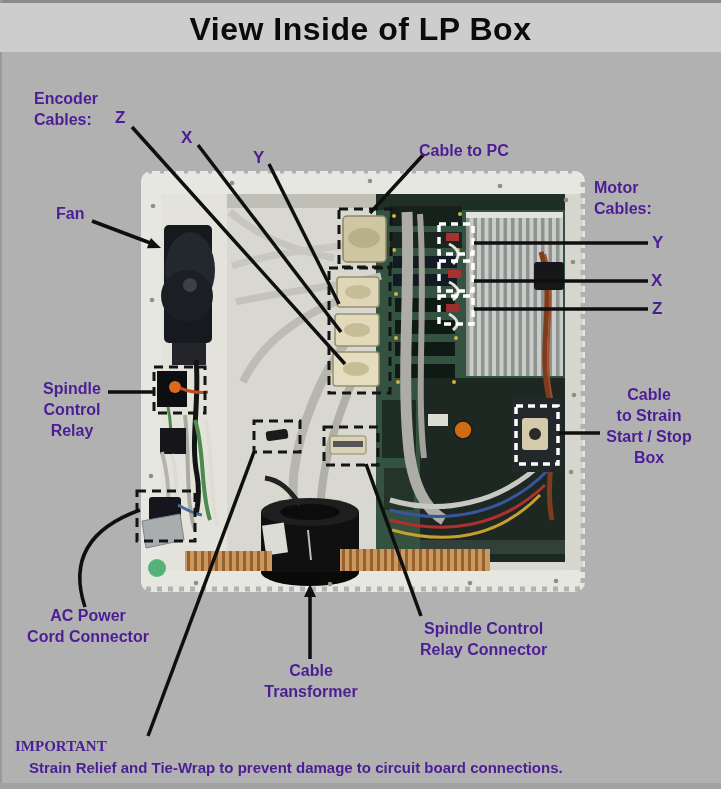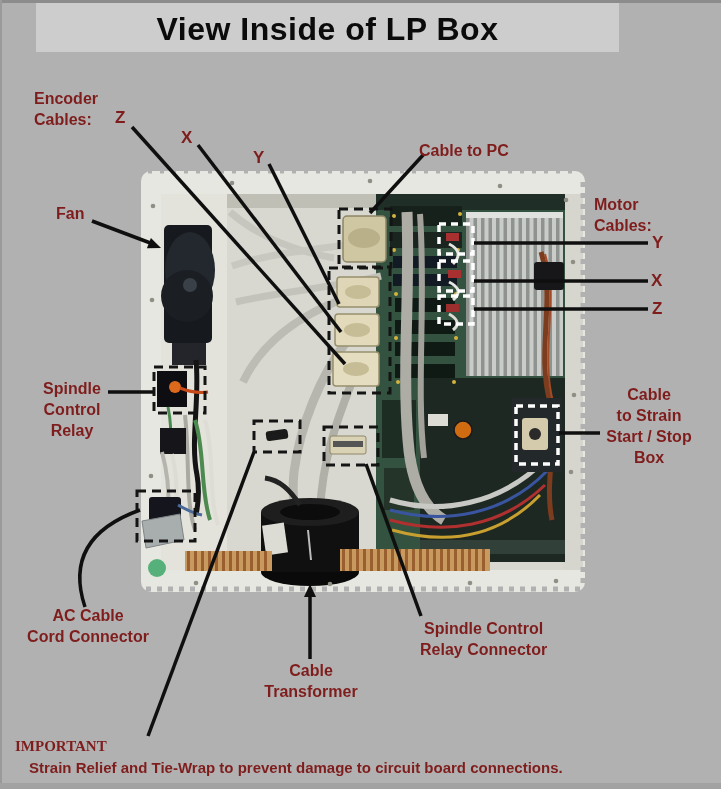--- a/index.html
+++ b/index.html
@@ -6,31 +6,30 @@
   body{
     width:721px;height:789px;position:relative;overflow:hidden;
     background:#b1b1b1;
     font-family:"Liberation Sans",sans-serif;
   }
   .edge{position:absolute;}
   .edge-top{left:0;top:0;width:721px;height:3px;background:#8c8c8c;}
   .edge-left{left:0;top:0;width:2px;height:789px;background:#9a9a9a;}
   .edge-bottom{left:0;top:783px;width:721px;height:6px;background:#a2a2a2;}
   .title-band{
-    position:absolute;left:0;top:3px;width:583px;height:49px;
+    position:absolute;left:0;top:3px;width:721px;height:49px;
     background:#cdcdcd;
-    margin-left:36px;
   }
   .title-band h1{
     margin:0;height:49px;line-height:52px;text-align:center;
     font-size:32px;font-weight:bold;color:#0b0b0b;letter-spacing:0.5px;
   }
   svg.scene{position:absolute;left:0;top:0;width:721px;height:789px;}
   .label{
-    position:absolute;font-weight:bold;color:#7f1d1d;
+    position:absolute;font-weight:bold;color:#4c1d95;
     font-size:16px;line-height:21px;white-space:pre-line;
   }
   .letter{font-size:17px;}
   .ctr{text-align:center;}
   .imp{font-size:15px;line-height:21px;}
 </style>
 </head>
 <body>
 
 <div class="edge edge-top"></div>
@@ -258,33 +257,33 @@
   <polygon points="310,584 304,597 316,597" fill="#0f0f0f"></polygon>
 </svg>
 
 <div class="label" style="left:34px;top:88px;">Encoder
 Cables:</div>
 <div class="label letter" style="left:115px;top:107px;">Z</div>
 <div class="label letter" style="left:181px;top:127px;">X</div>
 <div class="label letter" style="left:253px;top:147px;">Y</div>
 <div class="label" style="left:419px;top:140px;text-align:center;">Cable to PC</div>
 <div class="label" style="left:56px;top:203px;">Fan</div>
-<div class="label" style="left:594px;top:194px;">Motor
+<div class="label" style="left:594px;top:177px;">Motor
 Cables:</div>
 <div class="label letter" style="left:652px;top:232px;">Y</div>
 <div class="label letter" style="left:651px;top:270px;">X</div>
 <div class="label letter" style="left:652px;top:298px;">Z</div>
 <div class="label ctr" style="left:28px;top:360px;width:88px;margin-top:18px;">Spindle
 Control
 Relay</div>
 <div class="label ctr" style="left:598px;top:384px;width:102px;">Cable
 to Strain
 Start / Stop
 Box</div>
-<div class="label ctr" style="left:14px;top:605px;width:148px;">AC Cable
+<div class="label ctr" style="left:14px;top:605px;width:148px;">AC Power
 Cord Connector</div>
 <div class="label ctr" style="left:240px;top:660px;width:142px;">Cable
 Transformer</div>
 <div class="label" style="left:420px;top:618px;text-align:center;">Spindle Control
 Relay Connector</div>
 <div class="label imp" style="left:15px;top:736px;font-family:Liberation Serif, serif;">IMPORTANT</div>
 <div class="label imp" style="left:29px;top:757px;">Strain Relief and Tie-Wrap to prevent damage to circuit board connections.</div>
 
 <div class="edge edge-bottom"></div>
 

